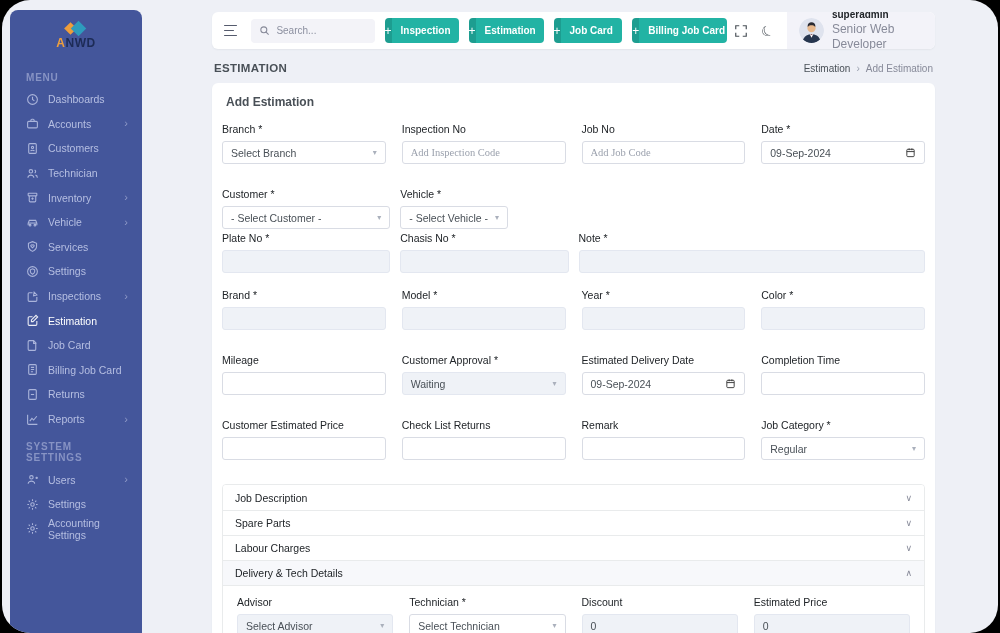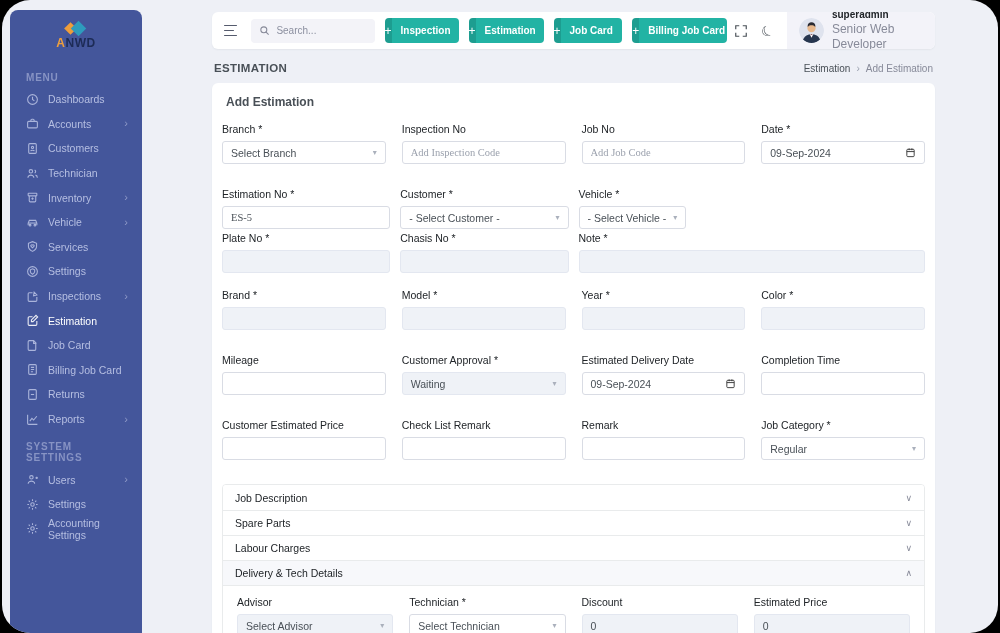--- a/index.html
+++ b/index.html
@@ -359,24 +359,20 @@
               <svg viewBox="0 0 24 24" fill="none" stroke="#333" stroke-width="2">
                   <rect x="4" y="5" width="16" height="16" rx="2"></rect>
                   <path d="M4 10h16M9 3v4M15 3v4"></path>
                 </svg>
             </div>
           </div>
         </div>
 
         <div class="grid4 mb-xs">
           <div class="fld">
-            <label>Estimation No *</label>
-            <input class="ctrl" value="ES-5" style="">
-          </div>
-          <div class="fld">
             <label>Customer *</label>
             <div class="ctrl selectbox">
               <span>- Select Customer -</span>
               <span class="caret">▾</span>
             </div>
           </div>
           <div class="fld">
             <label>Vehicle *</label>
             <div class="ctrl selectbox w-narrow">
               <span>- Select Vehicle -</span>
@@ -447,21 +443,21 @@
             <input class="ctrl" style="">
           </div>
         </div>
 
         <div class="grid4 mb-lg">
           <div class="fld">
             <label>Customer Estimated Price</label>
             <input class="ctrl" style="">
           </div>
           <div class="fld">
-            <label>Check List Remark</label>
+            <label>Check List Returns</label>
             <input class="ctrl" style="">
           </div>
           <div class="fld">
             <label>Remark</label>
             <input class="ctrl" style="">
           </div>
           <div class="fld">
             <label>Job Category *</label>
             <div class="ctrl selectbox">
               <span>Regular</span>

